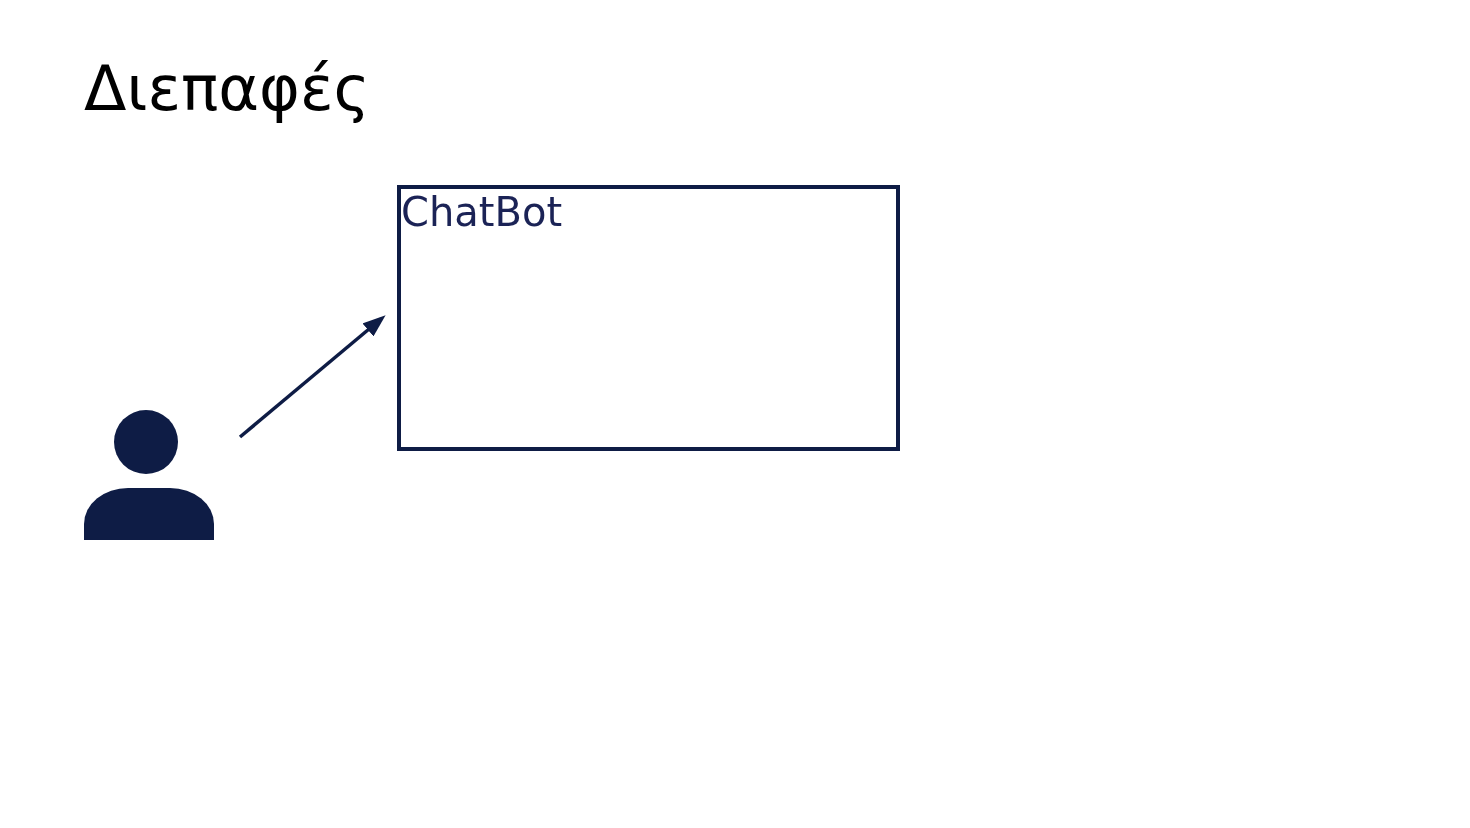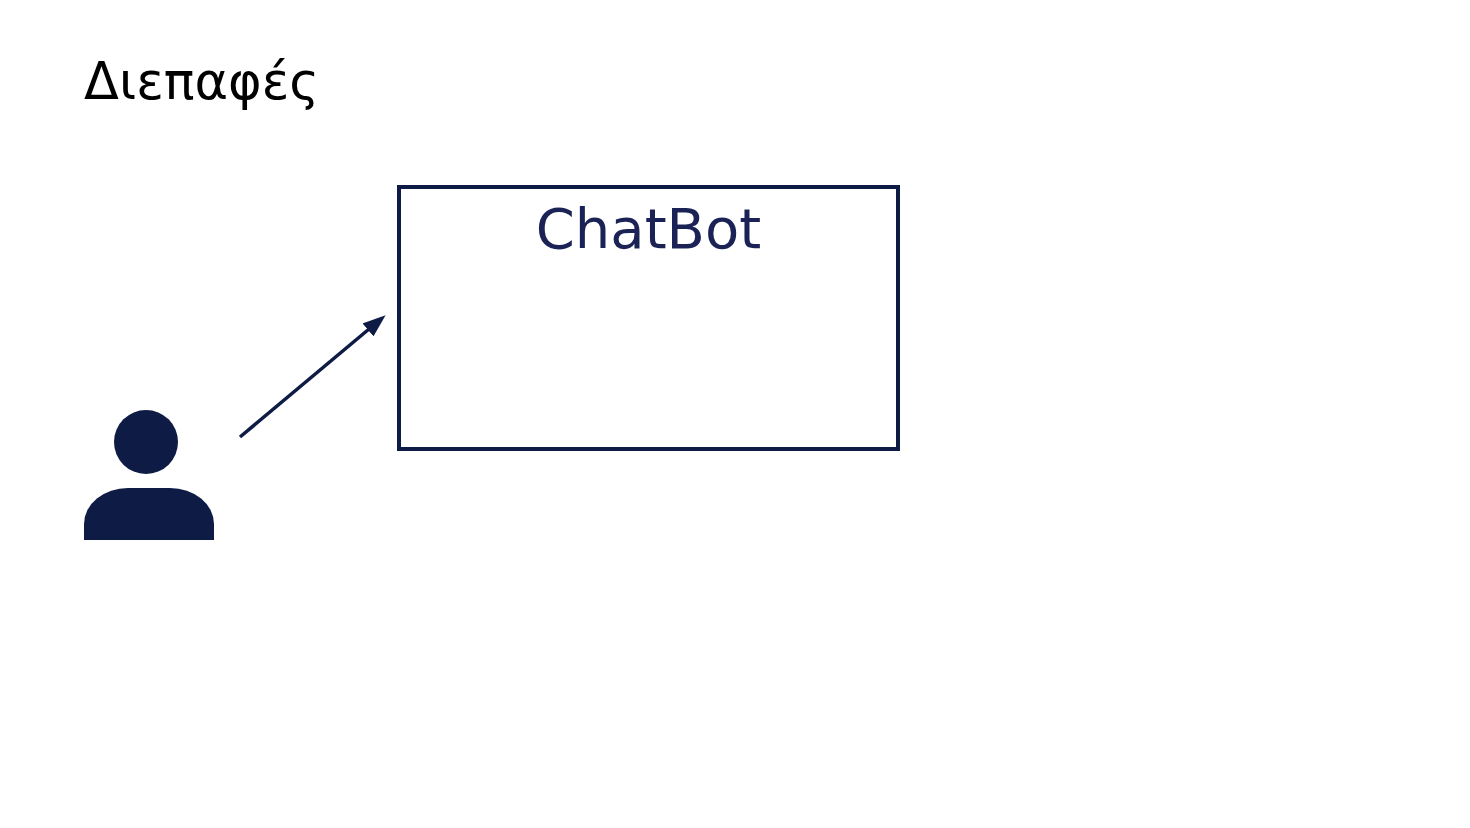--- a/index.html
+++ b/index.html
@@ -20,40 +20,38 @@
   .slide {
     position: absolute;
     left: 0; top: 0;
     width: 1470px; height: 828px;
     background: var(--bg);
   }
   .slide-title {
     position: absolute;
     left: 84px;
     top: 52px;
-    font-size: 51px;
+    font-size: 62px;
     font-weight: 400;
     color: var(--title);
     letter-spacing: 0px;
     white-space: nowrap;
   }
   .chatbot-box {
     position: absolute;
     left: 397px;
     top: 185px;
     width: 503px;
     height: 266px;
     border: 4px solid var(--box-border);
     background: var(--bg);
   }
   .chatbot-box .box-label {
     display: block;
-    margin-top: 7px;
-    text-align: center;
-    font-size: 56px;
+    font-size: 40px;
     font-weight: 400;
     color: var(--box-label);
   }
   .person {
     position: absolute;
     left: 84px;
     top: 410px;
     width: 130px;
     height: 130px;
   }

